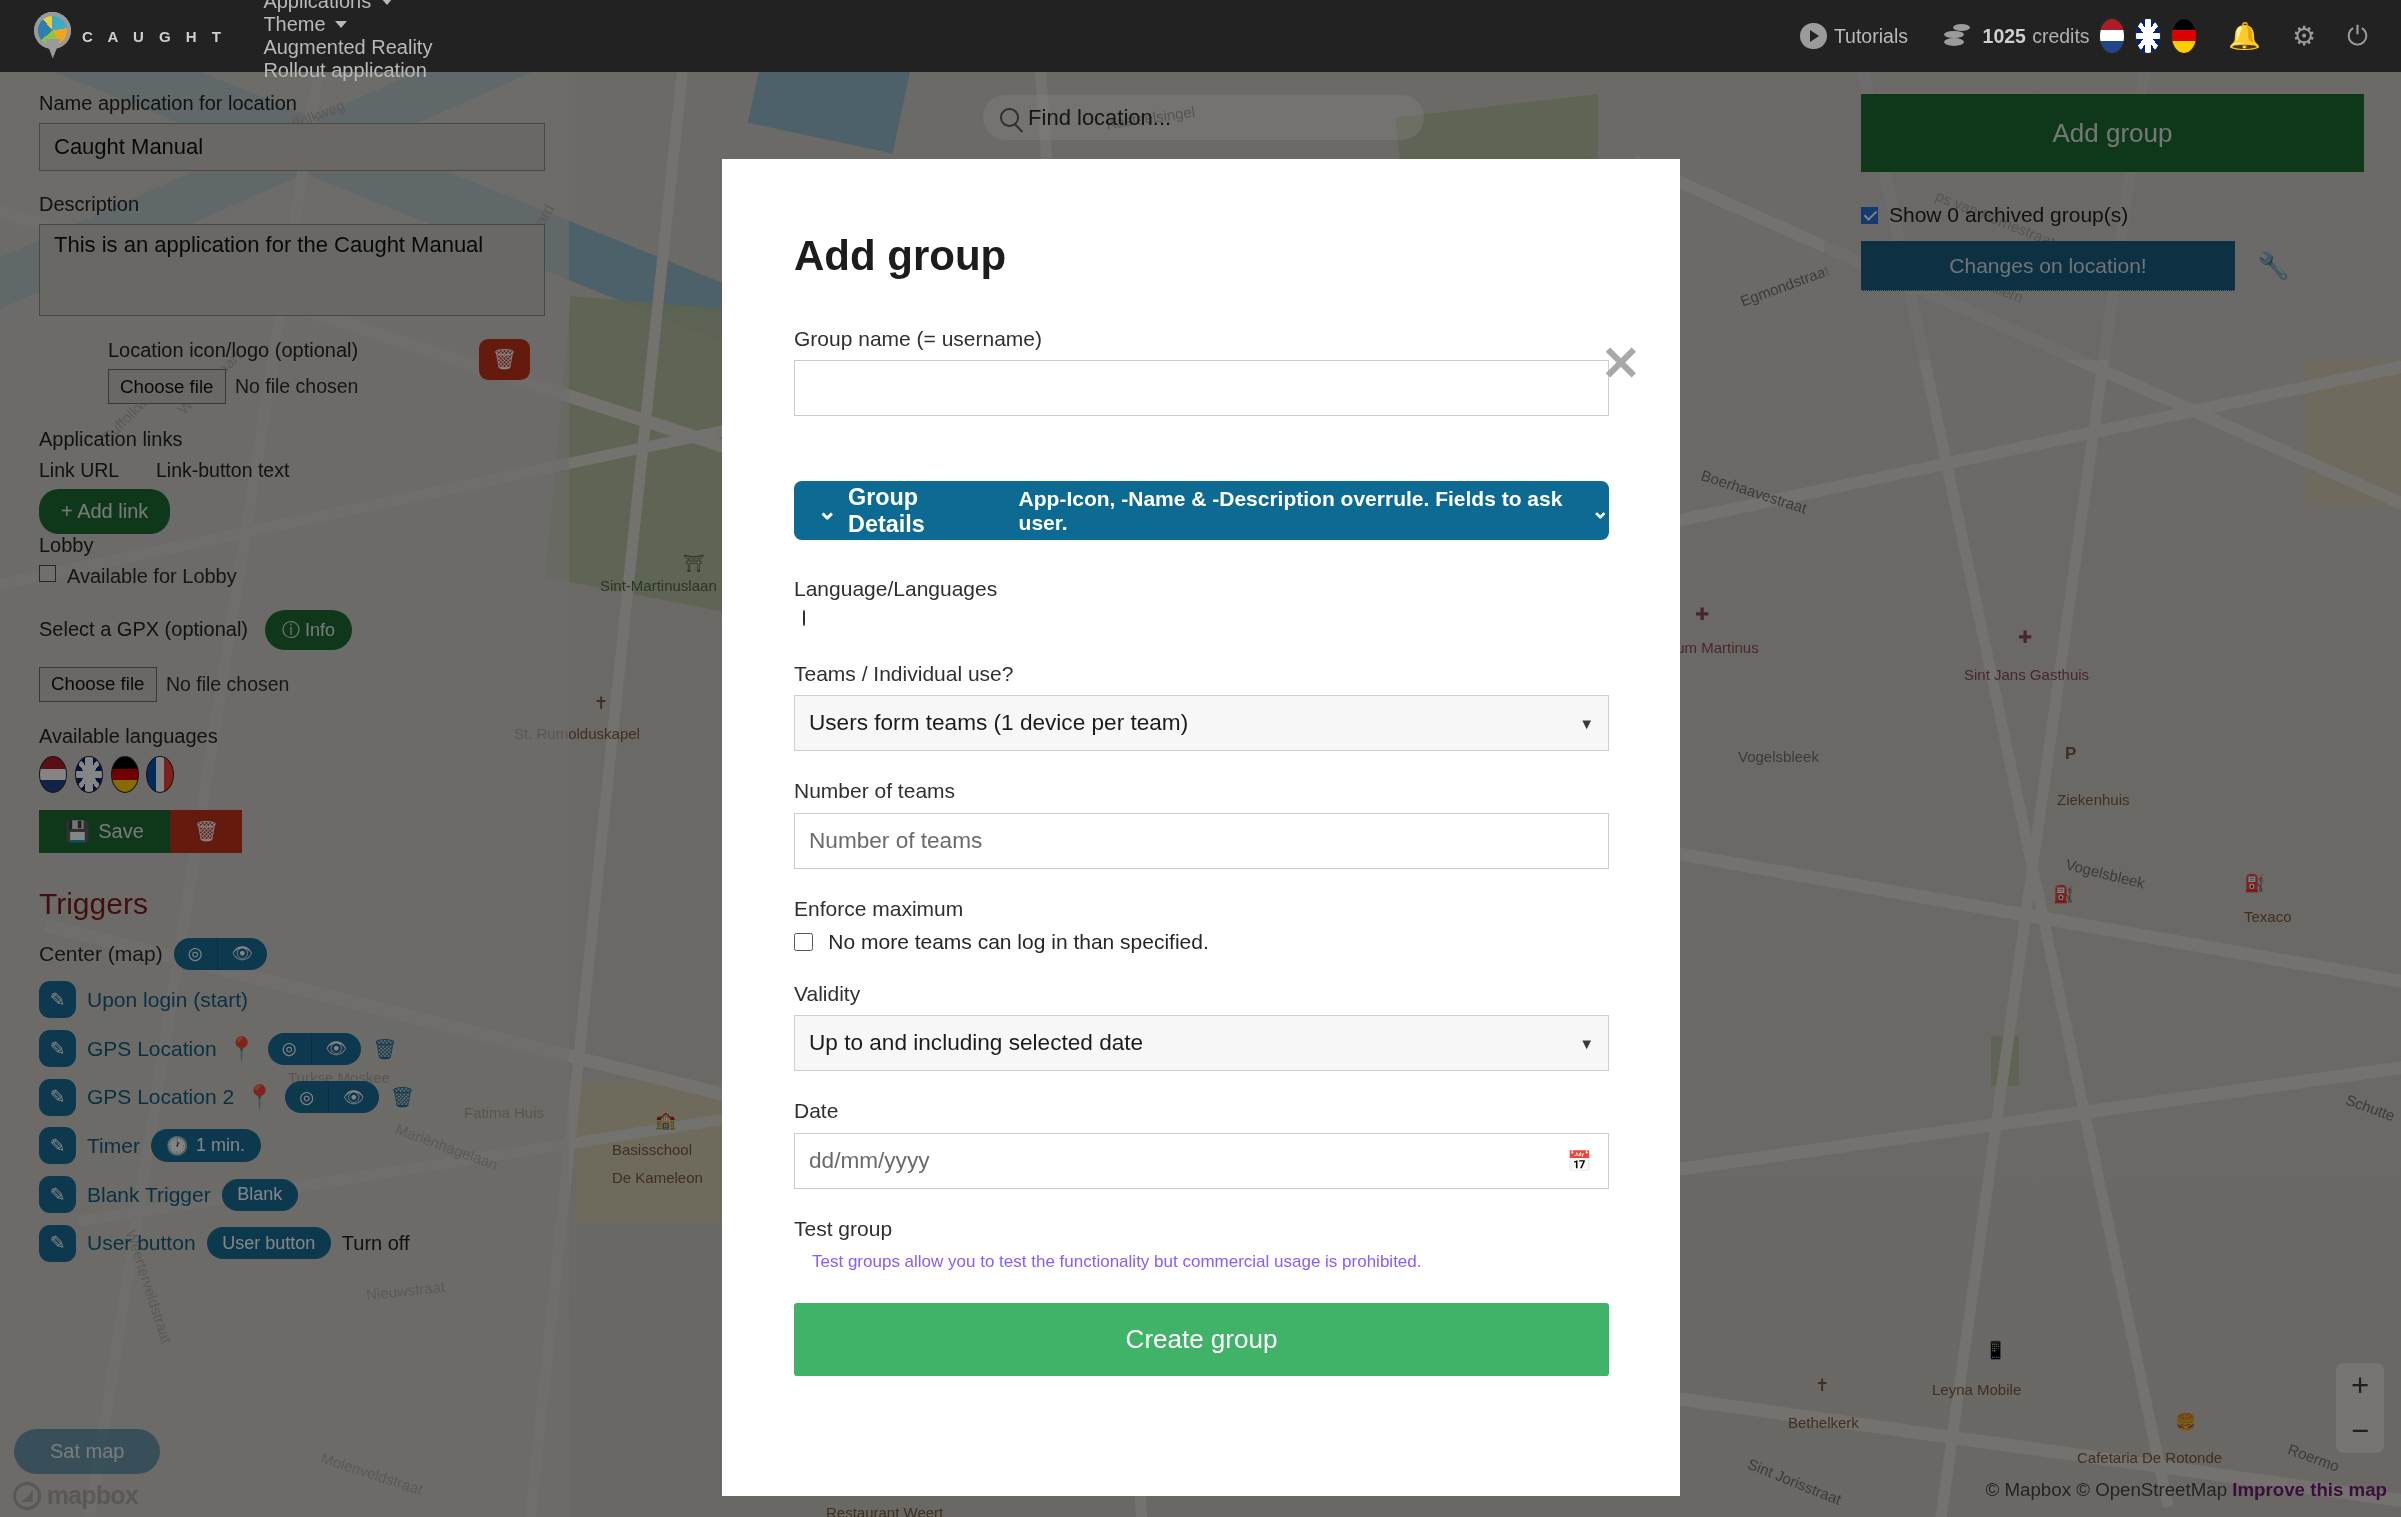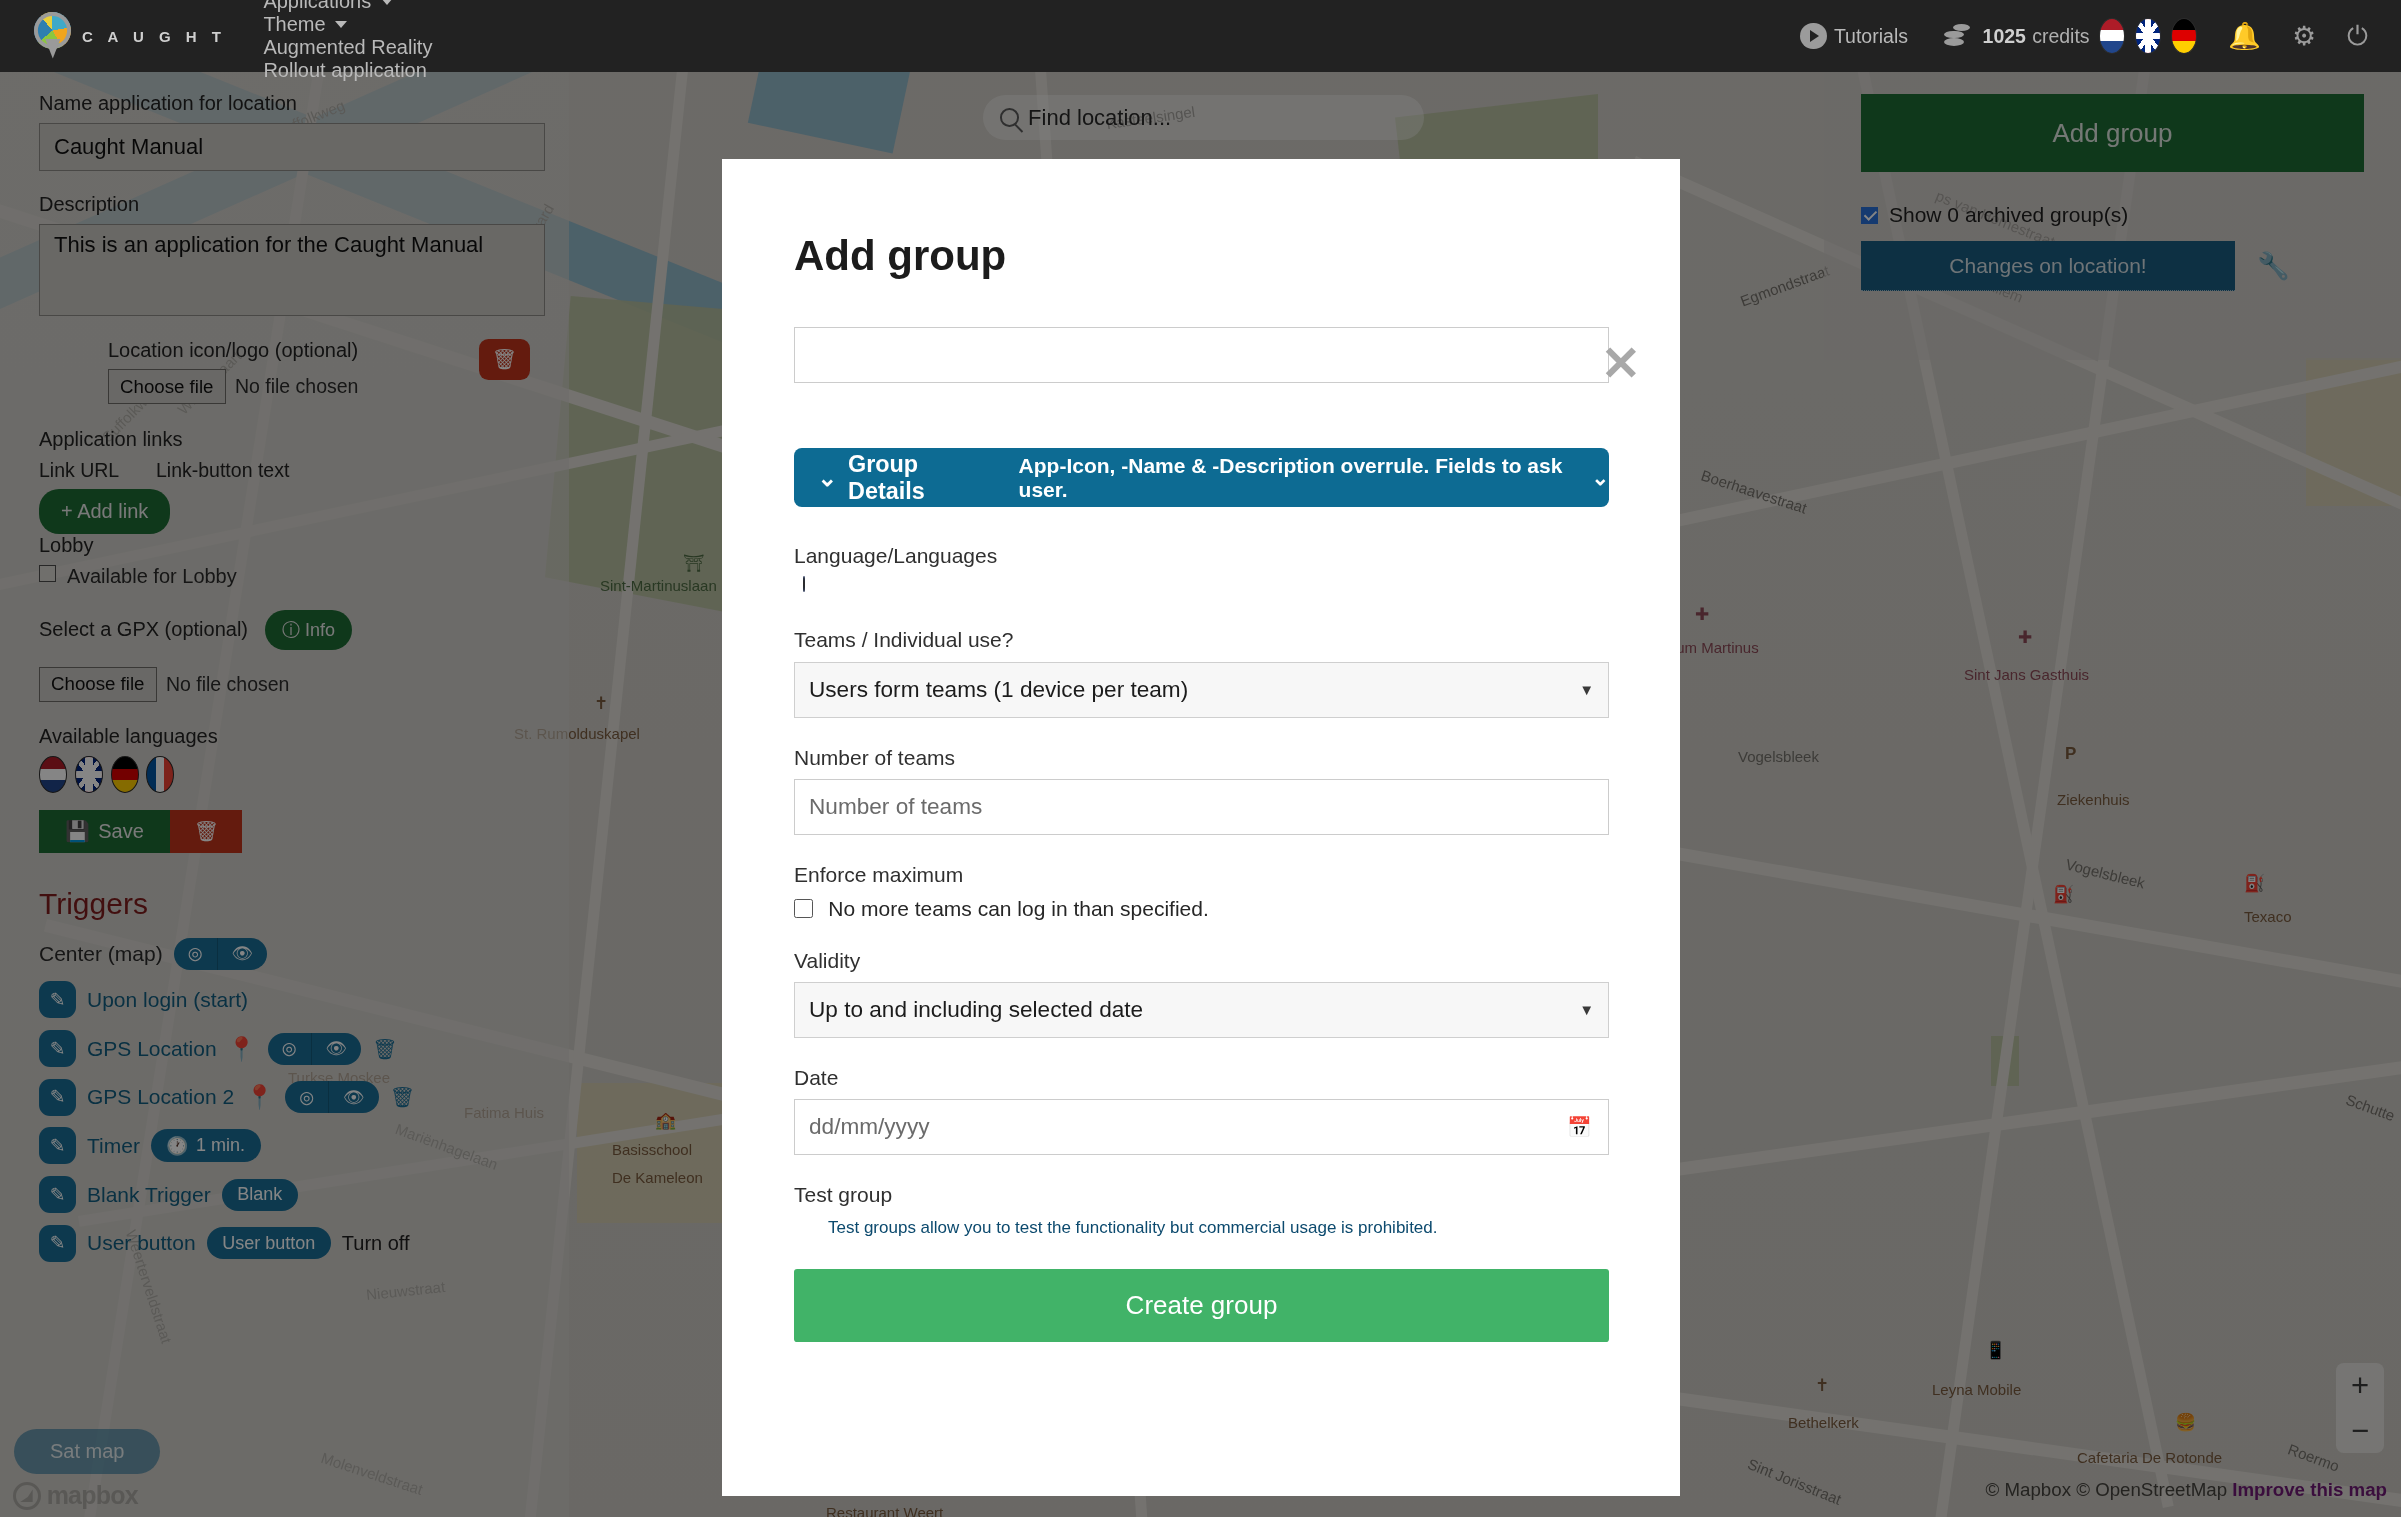--- a/index.html
+++ b/index.html
@@ -215,21 +215,21 @@
     display:flex;align-items:center;color:#fff;cursor:pointer;
   }
   #groupdetails .gd-title{font-size:23.4px;font-weight:bold;margin-left:23.4px;display:flex;align-items:center;gap:11px;}
   #groupdetails .gd-sub{font-size:21px;font-weight:bold;margin-left:28px;display:flex;align-items:center;gap:11px;}
   .sec{margin-top:37px;}
   .sec.sm{margin-top:28px;}
   .m-flag{width:28px;height:37px;margin-top:6.2px;}
   .m-chk-row{display:flex;align-items:center;gap:15.6px;margin-top:6.2px;}
   .m-chk{width:18.7px;height:18.7px;border:1.6px solid #565656;background:#fff;border-radius:2.3px;cursor:pointer;}
   .m-chk-lbl{font-size:21px;color:#272727;}
-  .hint{font-size:17px;color:#0c4a6e;margin-top:11px;margin-left:34px;}
+  .hint{font-size:17px;color:#8b5cf6;margin-top:11px;margin-left:18px;}
   #create-group-btn{
     width:815px;height:73px;background:#41b368;color:#fff;border:none;
     font-size:26px;margin-top:31px;cursor:pointer;border-radius:3.1px;
     font-family:"Liberation Sans",sans-serif;
   }
   .date-wrap{position:relative;width:815px;}
   .cal-ico{position:absolute;right:17px;top:50%;transform:translateY(-50%);font-size:20px;color:#1c1c1c;cursor:pointer;}
 </style>
 </head>
 <body>
@@ -465,20 +465,21 @@
   <b>Improve this map</b>
 </div>
 
 <div id="backdrop"></div>
 
 <div id="modal">
   <div id="modal-close">✕</div>
 
   <h1>Add group</h1>
 
+  <div class="m-label">Group name (= username)</div>
   <input class="m-input" value="" style="">
 
   <div id="groupdetails">
     <span class="gd-title">
       <span>⌄</span>
       <span>Group Details</span>
     </span>
     <span class="gd-sub">
       <span>App-Icon, -Name &amp; -Description overrule. Fields to ask user.</span>
       <span>⌄</span>

